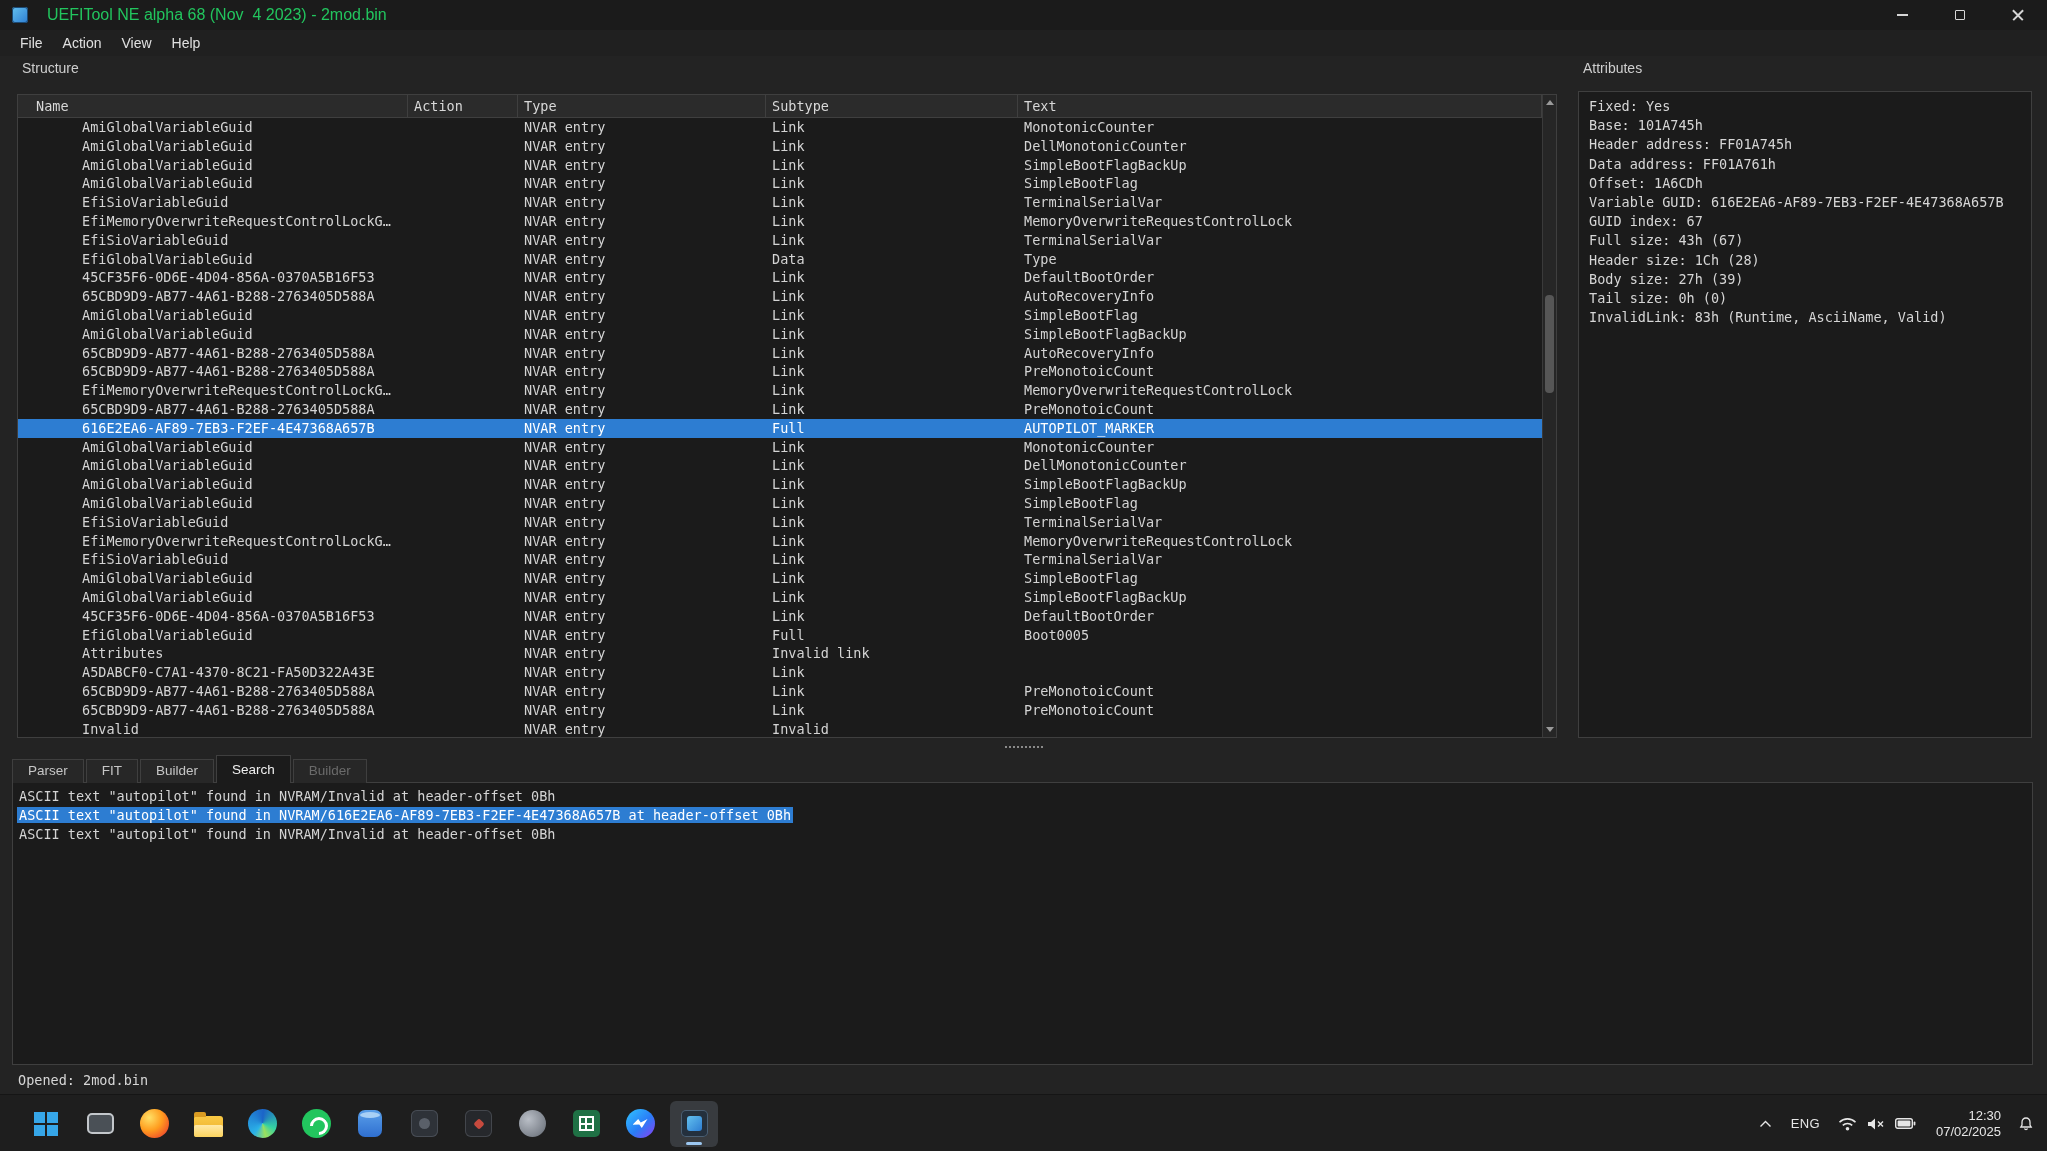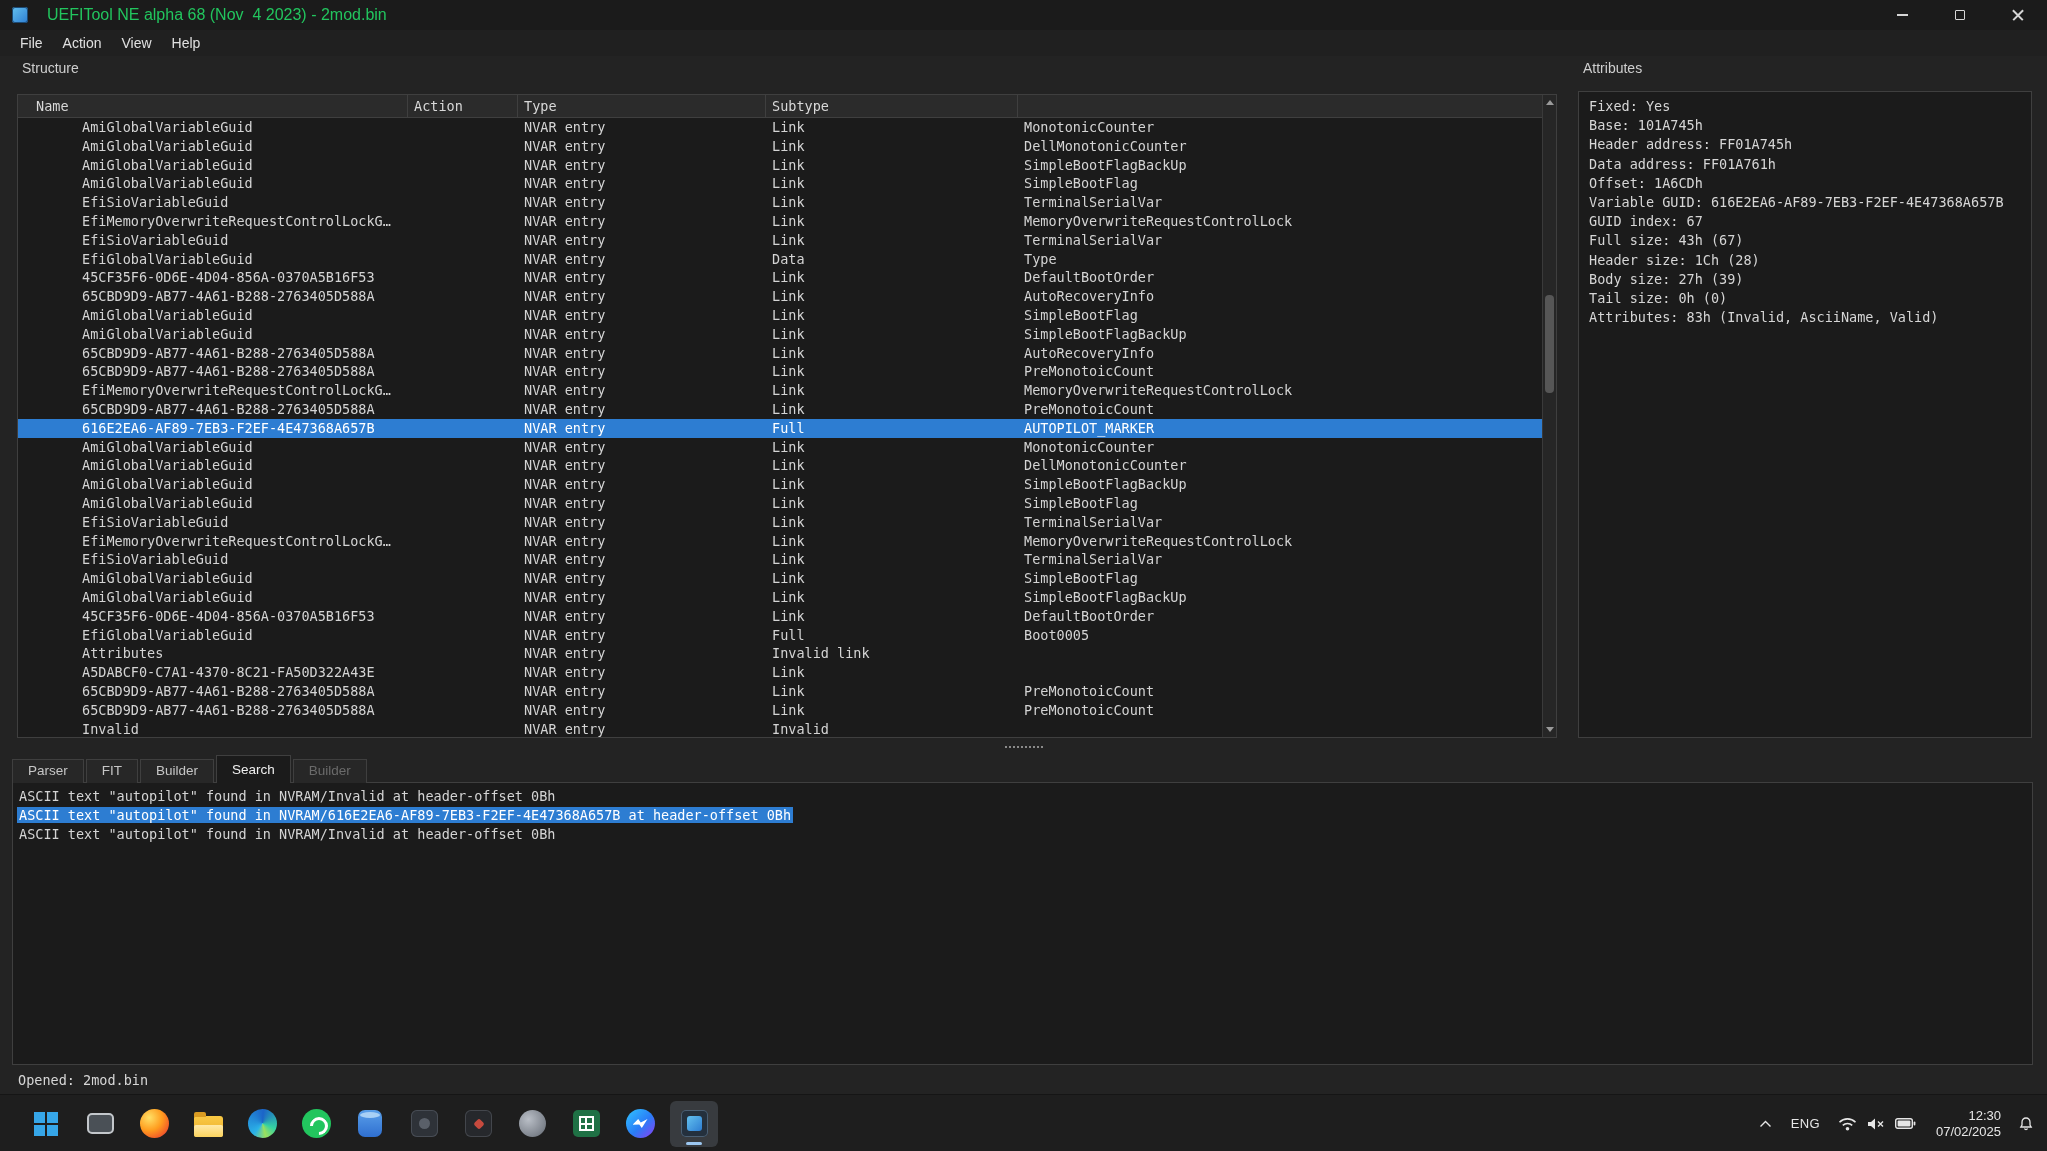--- a/index.html
+++ b/index.html
@@ -141,20 +141,21 @@
 
   <div class="pane-label" id="structure-label">Structure</div>
   <div class="pane-label" id="information-label">Attributes</div>
 
   <div class="table">
     <div class="thead">
         <div class="hcell c0">Name</div>
         <div class="hcell c1">Action</div>
         <div class="hcell c2">Type</div>
         <div class="hcell c3">Subtype</div>
+        <div class="hcell c4">Text</div>
       </div>
     <div class="tbody">
         <div class="trow">
           <div class="tcell c0">AmiGlobalVariableGuid</div>
           <div class="tcell c1"></div>
           <div class="tcell c2">NVAR entry</div>
           <div class="tcell c3">Link</div>
           <div class="tcell c4">MonotonicCounter</div>
         </div>
         <div class="trow">
@@ -398,21 +399,21 @@
         <div class="info-line">Base: 101A745h</div>
         <div class="info-line">Header address: FF01A745h</div>
         <div class="info-line">Data address: FF01A761h</div>
         <div class="info-line">Offset: 1A6CDh</div>
         <div class="info-line">Variable GUID: 616E2EA6-AF89-7EB3-F2EF-4E47368A657B</div>
         <div class="info-line">GUID index: 67</div>
         <div class="info-line">Full size: 43h (67)</div>
         <div class="info-line">Header size: 1Ch (28)</div>
         <div class="info-line">Body size: 27h (39)</div>
         <div class="info-line">Tail size: 0h (0)</div>
-        <div class="info-line">Attributes: 83h (Invalid, AsciiName, Valid)</div>
+        <div class="info-line">InvalidLink: 83h (Runtime, AsciiName, Valid)</div>
       </div>
   </div>
 
   <div class="splitter">
     <div class="splitter-dots"></div>
   </div>
 
   <div class="tabbar">
       <div class="tab ">Parser</div>
       <div class="tab ">FIT</div>

